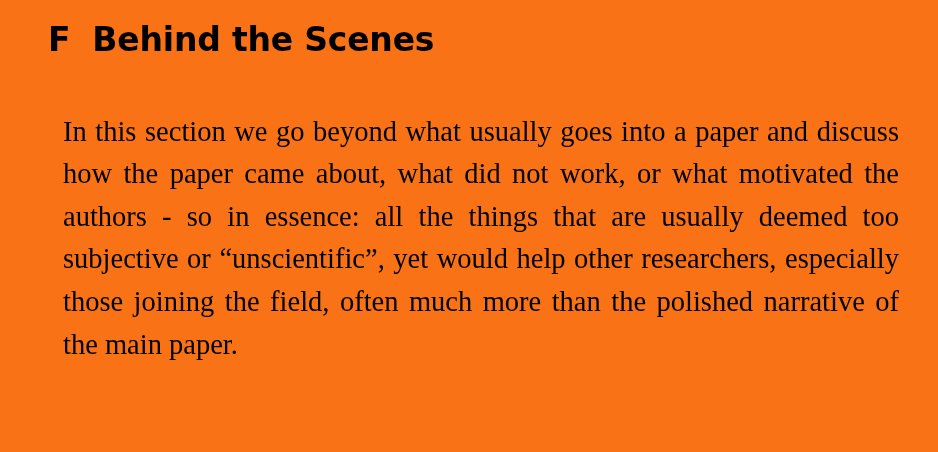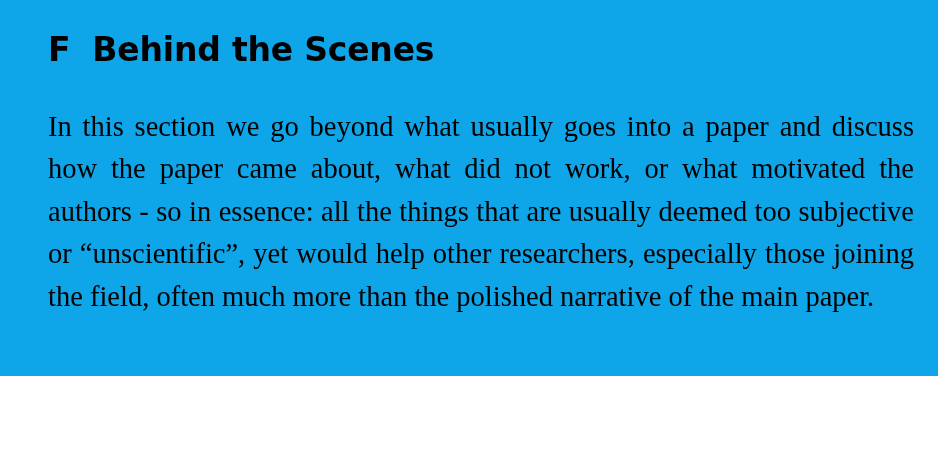--- a/index.html
+++ b/index.html
@@ -10,44 +10,44 @@
   body {
     width: 938px;
     height: 452px;
     overflow: hidden;
     font-family: "Liberation Serif", serif;
     color: #000000;
   }
   .page {
     box-sizing: border-box;
     width: 938px;
-    height: 376px;
-    padding: 24px 24px 0 48px;
-    background: #0ea5e9;
+    height: 452px;
+    padding: 14px 24px 0 48px;
+    background: #f97316;
   }
   .section-heading {
     font-family: "DejaVu Sans", sans-serif;
     font-weight: bold;
     font-size: 33px;
     line-height: 1.2;
     letter-spacing: -0.2px;
     margin: 0;
     padding-top: 6px;
     white-space: pre;
   }
   .section-heading .label {
     margin-right: 22px;
   }
   .body-text {
     font-family: "Liberation Serif", serif;
     font-size: 28.5px;
     line-height: 42.6px;
     text-align: justify;
     text-justify: inter-word;
-    margin: 0;
+    margin: 15px;
     padding-top: 36px;
     max-width: 866px;
     hyphens: none;
   }
 </style>
 </head>
 <body>
 
 <div class="page">
 

